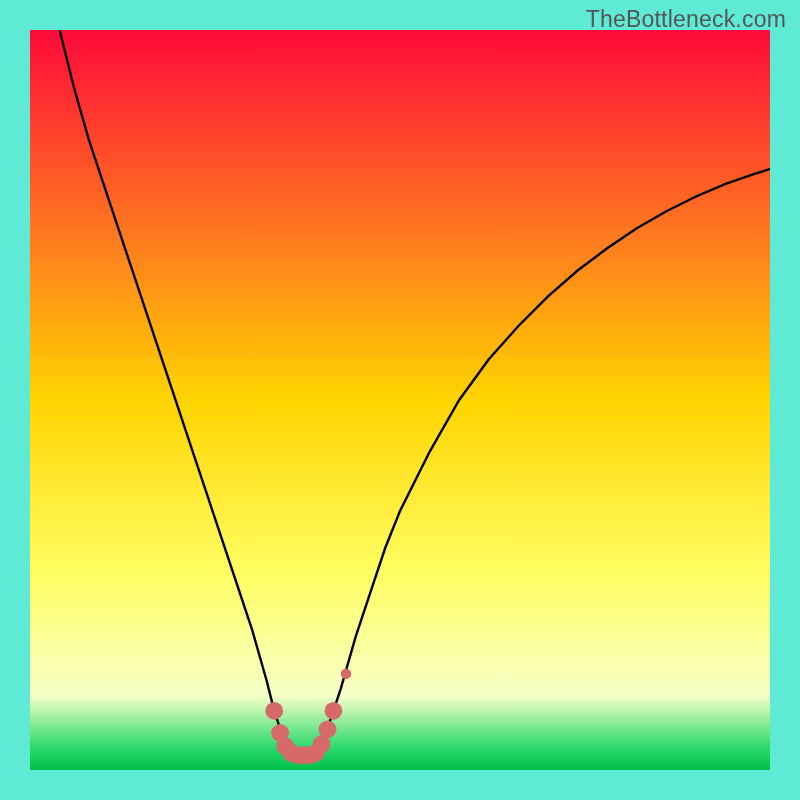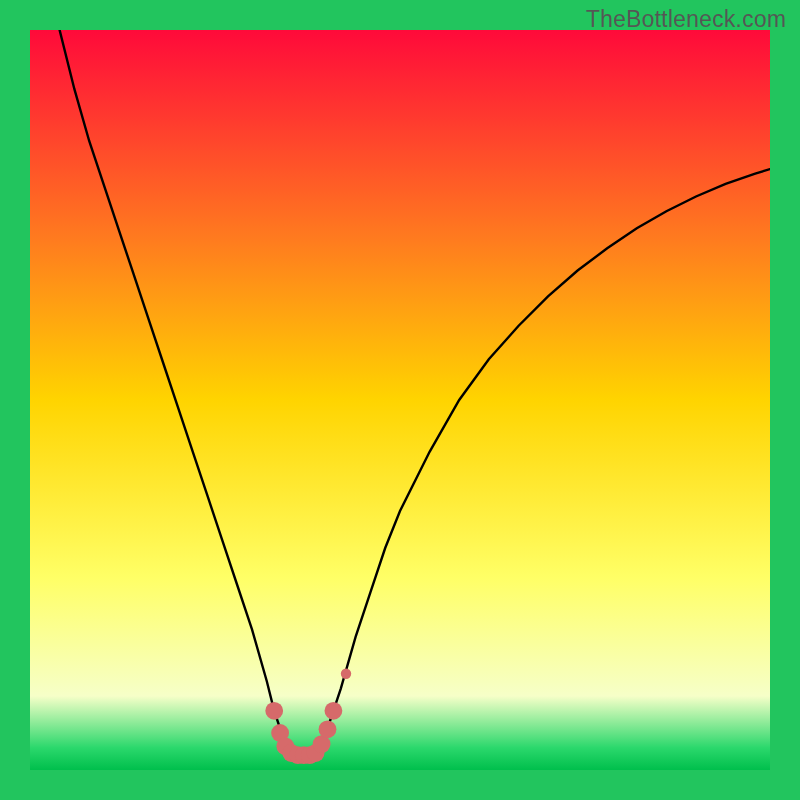--- a/index.html
+++ b/index.html
@@ -10,21 +10,21 @@
     background: #000;
     font-family: Arial, Helvetica, sans-serif;
     overflow: hidden;
   }
   .frame {
     position: absolute;
     top: 0;
     left: 0;
     width: 800px;
     height: 800px;
-    background: #22c55e;
+    background: #5eead4;
   }
   .plot-area {
     position: absolute;
     top: 30px;
     left: 30px;
     width: 740px;
     height: 740px;
     overflow: hidden;
   }
   .watermark {

